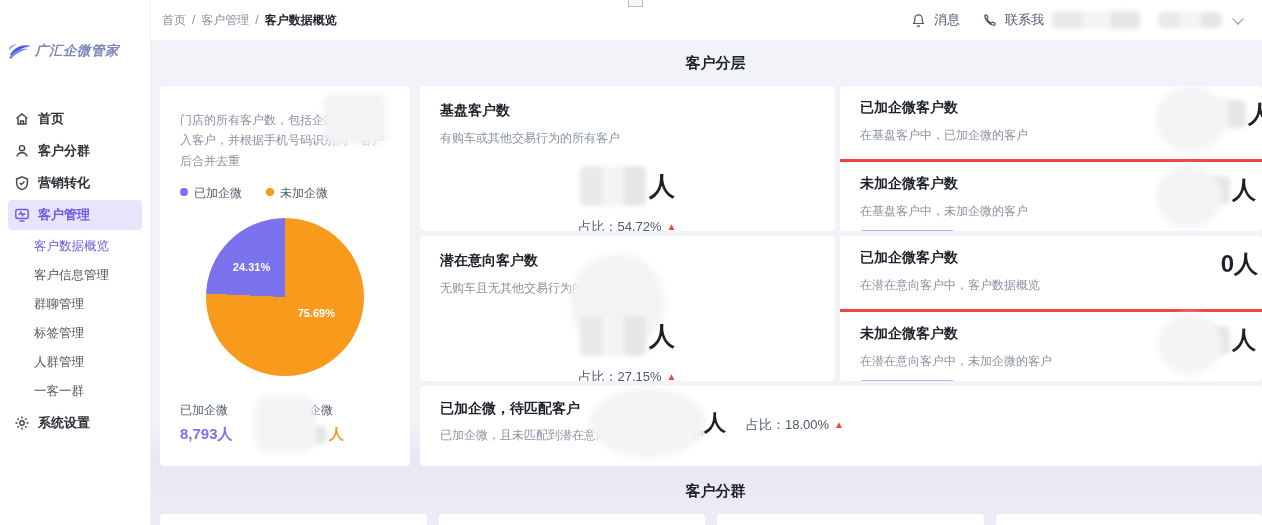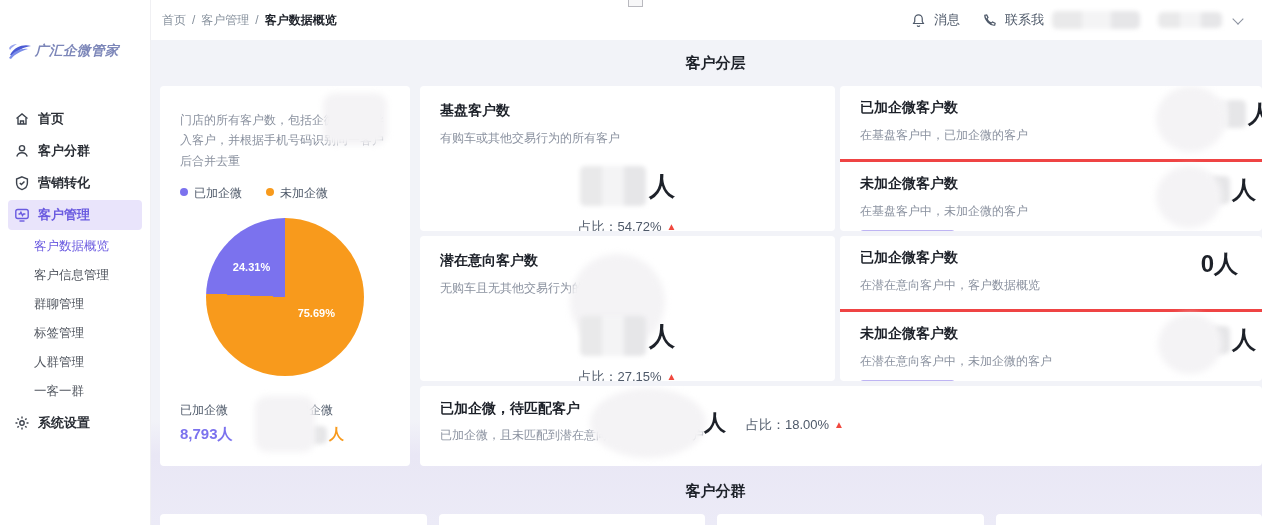--- a/index.html
+++ b/index.html
@@ -260,21 +260,21 @@
             </div>
             <div class="ratio">
               <span>占比：27.15%</span>
                 <span class="up">▲</span>
             </div>
           </div>
           <div class="card wecom-card">
             <div class="wc-half">
               <div class="card-title">已加企微客户数</div>
               <div class="card-desc">在潜在意向客户中，客户数据概览</div>
-              <div class="wc-val" style="right:24px">0人</div>
+              <div class="wc-val" style="right:4px">0人</div>
             </div>
             <div class="wc-half">
               <div class="card-title">未加企微客户数</div>
               <div class="card-desc">在潜在意向客户中，未加企微的客户</div>
               <div class="blob" style="right:40px;top:2px;width:64px;height:60px;border-radius:50%"></div>
               <div class="wc-val" style="right:6px">
                 <span class="patch" style="width:50px;height:28px;margin-right:2px"></span>
                   <span>人</span>
               </div>
               <button class="wc-btn">引流企微 ≫</button>

